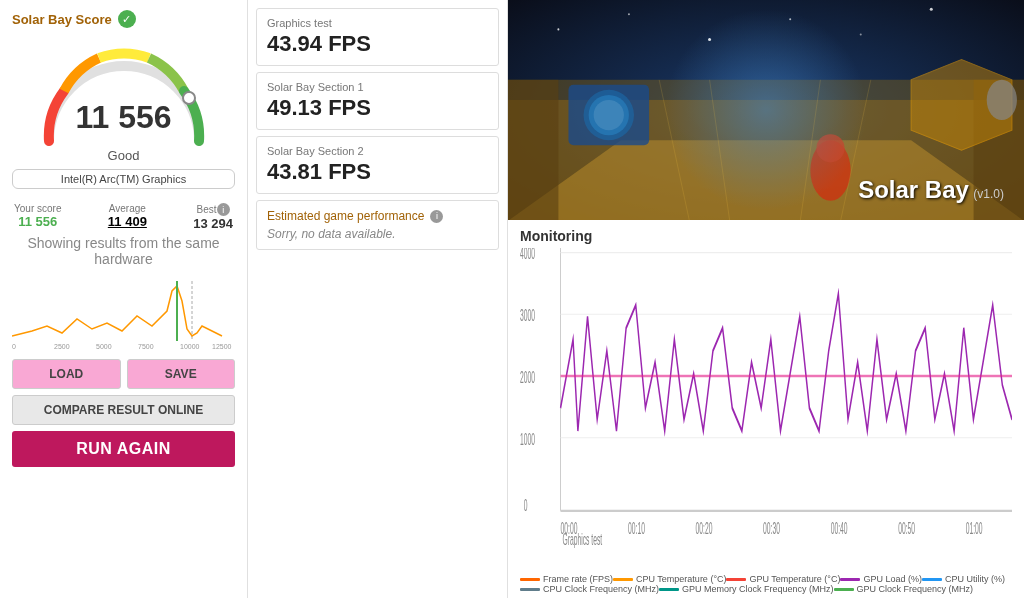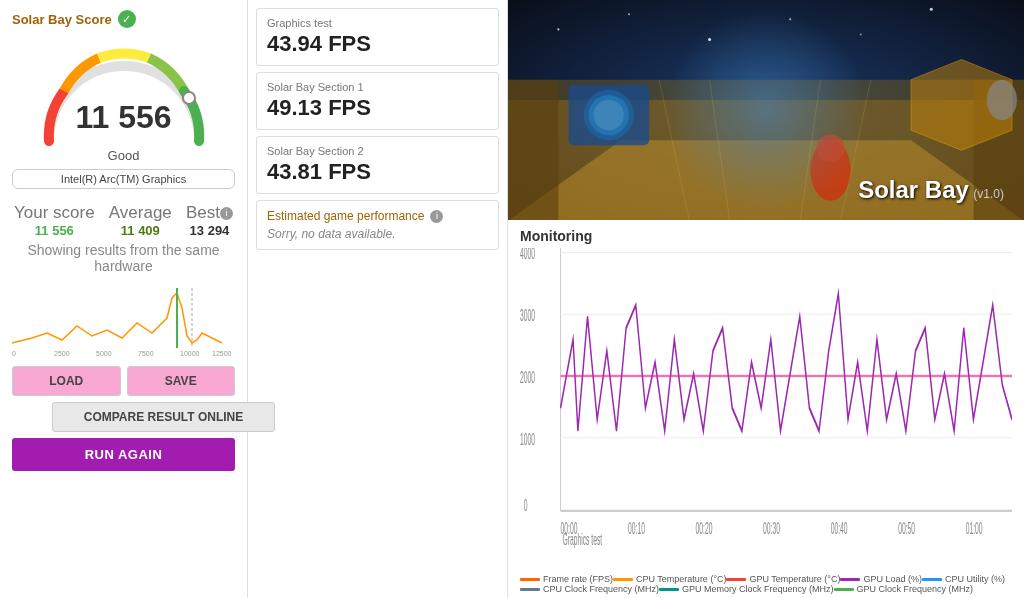--- a/index.html
+++ b/index.html
@@ -94,29 +94,29 @@
       justify-content: space-between;
       margin-bottom: 4px;
       padding: 0 2px;
     }
     .score-col {
       display: flex;
       flex-direction: column;
       align-items: center;
     }
     .score-col-label {
-      font-size: 17px;
+      font-size: 10px;
       color: #777;
     }
     .score-col-value {
       font-size: 13px;
       font-weight: bold;
     }
     .score-col-value.green { color: #4caf50; }
-    .score-col-value.blue { color: #4d7c0f; }
+    .score-col-value.blue { color: #000000; text-decoration: underline; }
     .score-col-value.dark { color: #333; }
     .best-info {
       display: inline-flex;
       align-items: center;
       gap: 0;
     }
     .info-circle {
       width: 13px;
       height: 13px;
       background: #999;
@@ -164,29 +164,28 @@
       padding: 7px 4px;
       background: #e8e8e8;
       border: 1px solid #ccc;
       border-radius: 3px;
       font-size: 12px;
       font-weight: bold;
       color: #444;
       cursor: pointer;
       text-align: center;
       margin-bottom: 6px;
-      margin-left: 40px;
     }
     .btn-run {
       width: 100%;
       padding: 9px 4px;
-      background: #a21caf;
+      background: #be185d;
       border: none;
       border-radius: 3px;
-      font-size: 13px;
+      font-size: 16px;
       font-weight: bold;
       color: #fff;
       cursor: pointer;
       text-align: center;
       letter-spacing: 0.5px;
     }
 
     
     .middle-panel {
       width: 260px;

